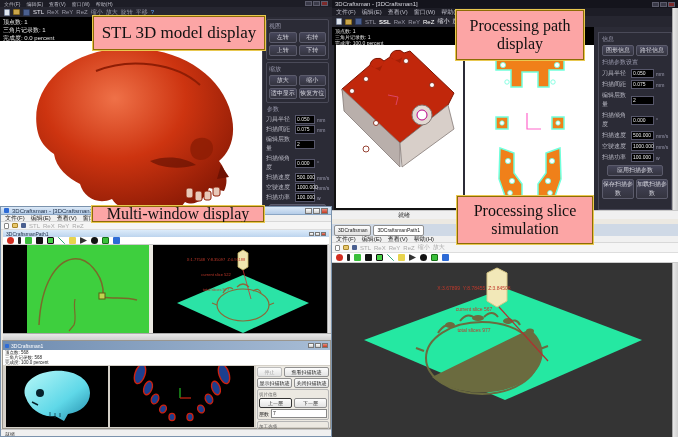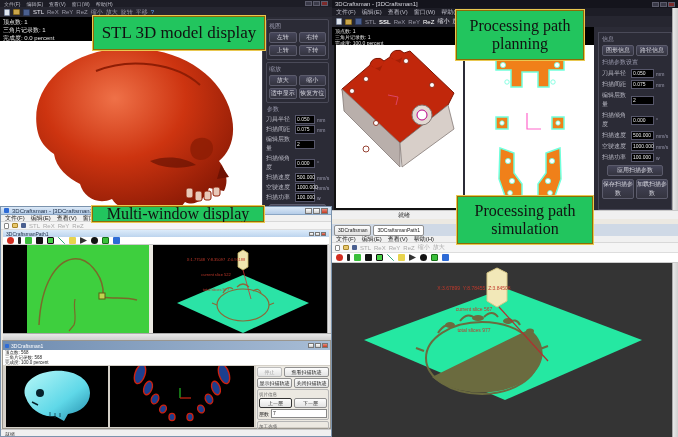--- a/index.html
+++ b/index.html
@@ -28,21 +28,21 @@
   .l-tool{background:#f5f5f5;display:flex;align-items:center;gap:3px;padding:0 3px;color:#9a9a9a;font-size:6px;border-bottom:1px solid #ddd}
   .lbtn{display:inline-block;background:linear-gradient(#fdfdfd,#e3e3e3);border:1px solid #8f8f8f;color:#222;font-size:5px;line-height:8px;text-align:center;border-radius:2px}
   .lbtn.dis{color:#9a9a9a;border-color:#bbb}
   .lgroup{border:1px solid #b5b5b5;border-radius:2px;margin:2px;padding:2px}
   .icon{display:inline-block;width:7px;height:7px;border-radius:1px;flex:none}
   .wc{width:7px;height:6px;border:1px solid #777;background:linear-gradient(#fff,#ccc);display:inline-block}
   .wc.x{background:linear-gradient(#e98b7e,#c33b22)}
   .d-wc{width:7px;height:5px;background:#3a3a48;border:1px solid #5c5c6c;display:inline-block}
 
   
-  .gold{position:absolute;background:#22c55e;border:1px solid #8d6c06;outline:1px solid #e9c84f;color:#111;font-family:"Liberation Serif",serif;display:flex;align-items:center;justify-content:center;text-align:center;z-index:50;line-height:1.15}
+  .gold{position:absolute;background:#fca5a5;border:1px solid #8d6c06;outline:1px solid #e9c84f;color:#111;font-family:"Liberation Serif",serif;display:flex;align-items:center;justify-content:center;text-align:center;z-index:50;line-height:1.15}
 
   .simtext{position:absolute;color:#c0392b;text-align:center;z-index:5;font-size:5px;line-height:7px;white-space:pre}
   .scroll-v{background:linear-gradient(90deg,#e8e8e8,#cfcfcf);border-left:1px solid #aaa}
   .scroll-h{background:linear-gradient(#e8e8e8,#cfcfcf);border-top:1px solid #aaa}
   .statusbar{background:#f0f0f0;border-top:1px solid #c8c8c8;color:#333;font-size:6px;display:flex;align-items:center;padding:0 4px}
 </style>
 </head>
 <body>
 
 <div class="stage">
@@ -528,22 +528,22 @@
         <div>total slices 977</div>
       </div>
     </div>
     <div class="abs scroll-v" style="left:340px;top:44px;width:6px;height:174px"></div>
   </section>
 
   <div class="gold" style="left:93px;top:16px;width:172px;height:34px;font-size:17px">
     <span>STL 3D model display</span>
   </div>
   <div class="gold" style="left:456px;top:10px;width:128px;height:50px;font-size:16px">
-    <span>Processing path planning</span>
+    <span>Processing path display</span>
   </div>
   <div class="gold" style="left:92px;top:206px;width:172px;height:16px;font-size:16px">
     <span>Multi-window display</span>
   </div>
   <div class="gold" style="left:457px;top:196px;width:136px;height:48px;font-size:16px">
-    <span>Processing path simulation</span>
+    <span>Processing slice simulation</span>
   </div>
 
 </div>
 
 </body></html>

